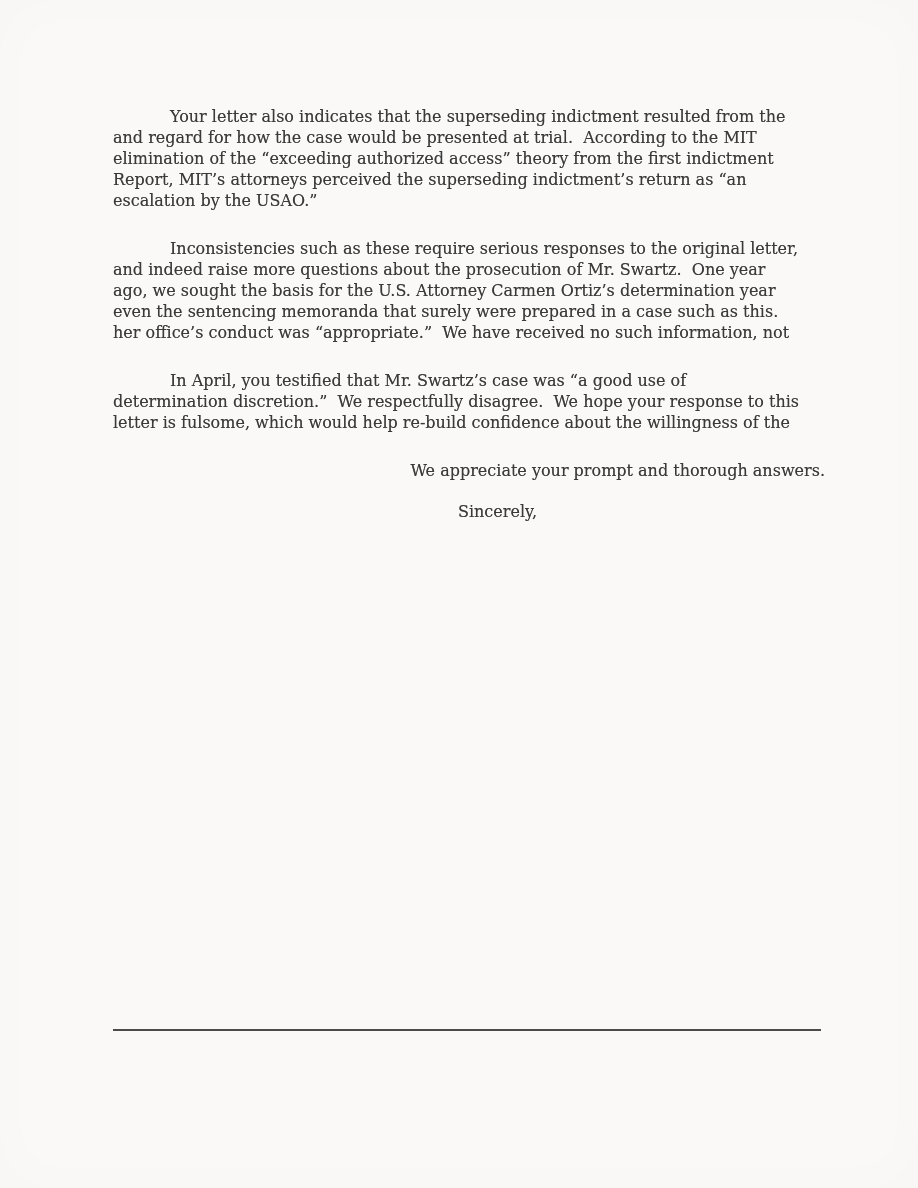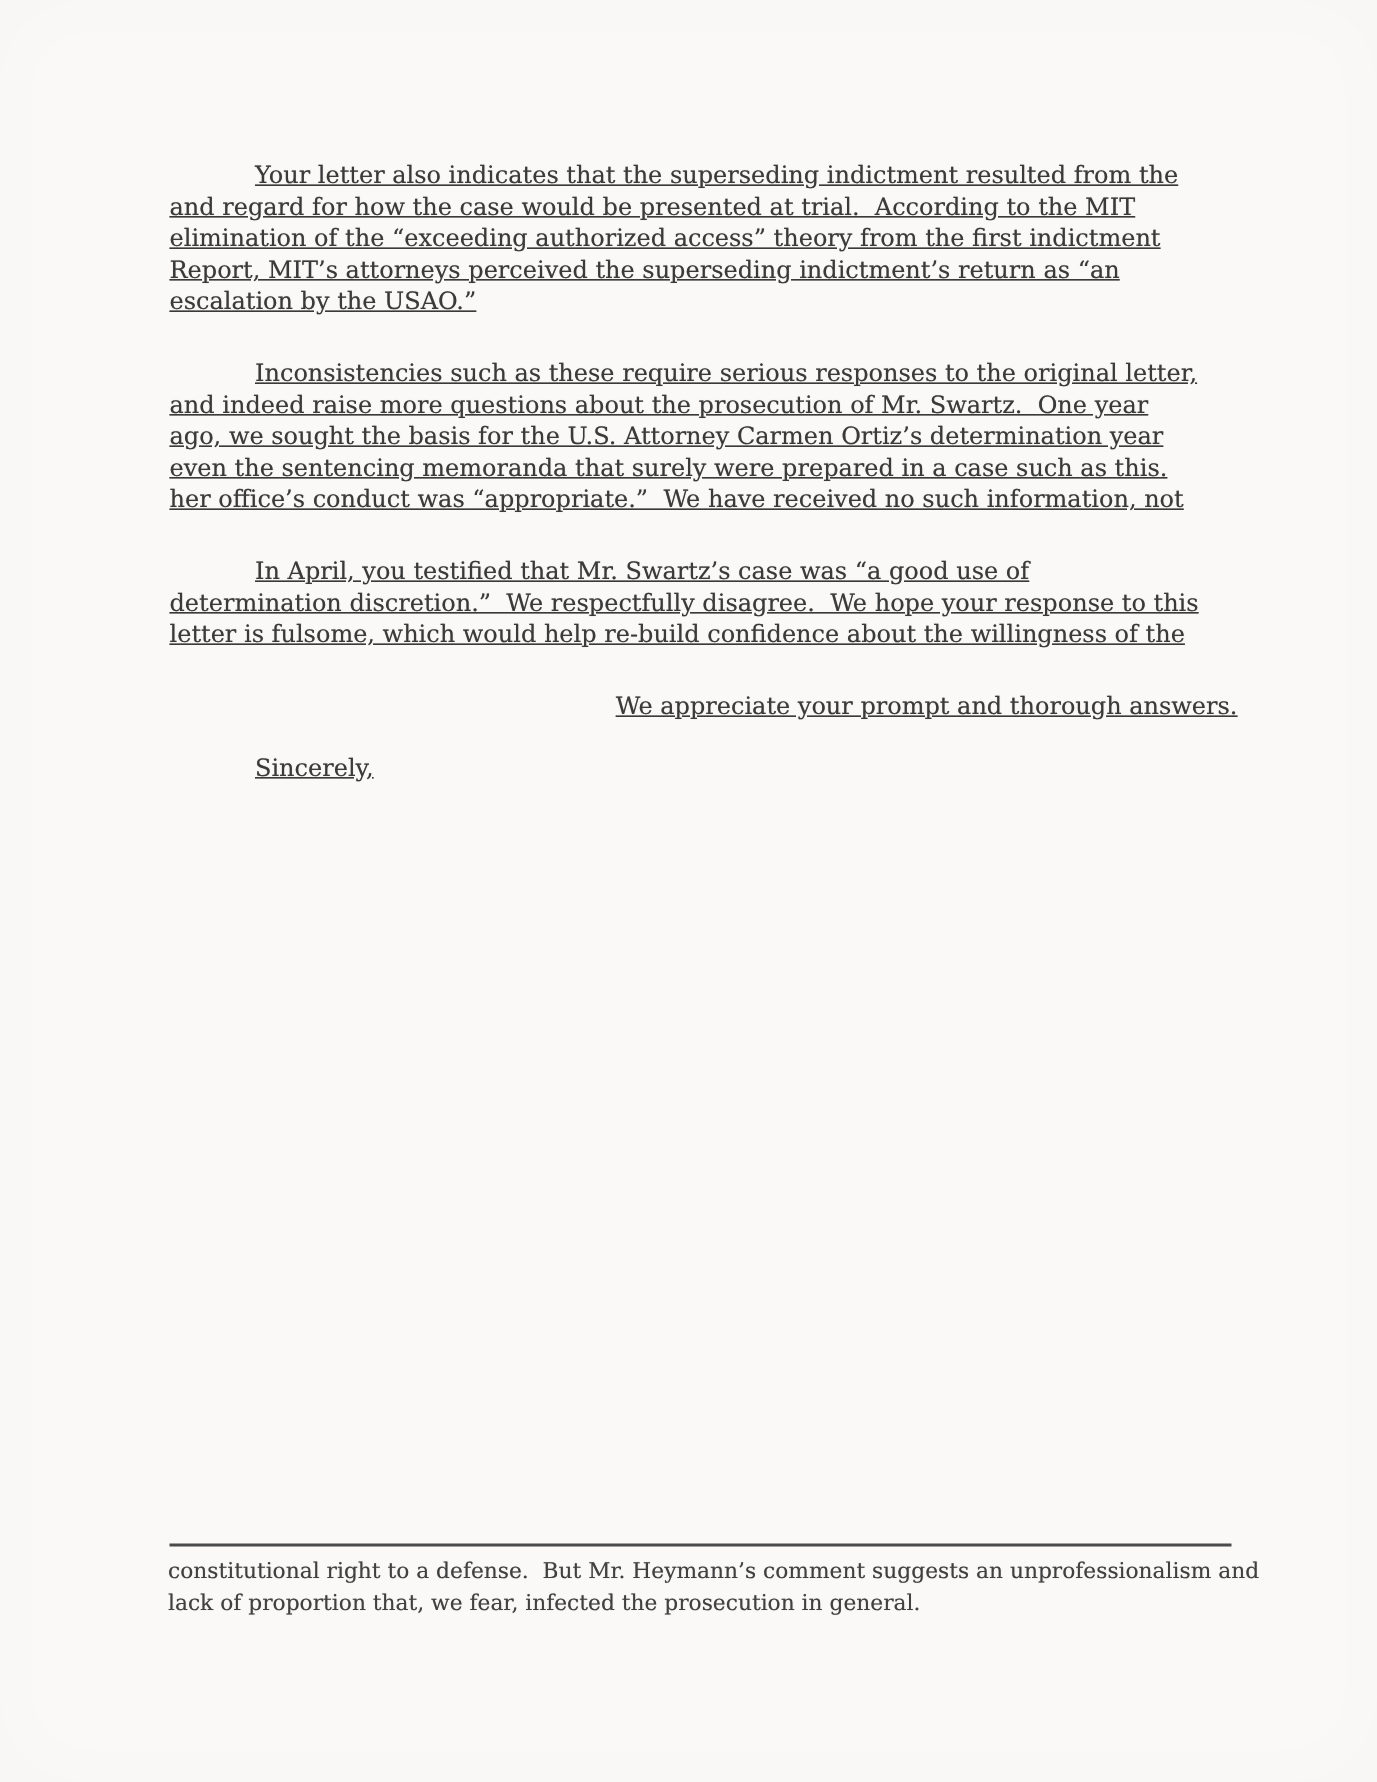--- a/index.html
+++ b/index.html
@@ -18,27 +18,26 @@
     box-shadow: inset 0 0 60px rgba(0,0,0,0.015);
   }
   .content {
     position: absolute;
     left: 113px;
     top: 106px;
     width: 712px;
     font-size: 16px;
     line-height: 21px;
     text-shadow: 0 0 0.5px rgba(58,58,58,0.55);
-    text-decoration: underline;
   }
   .para { margin: 0 0 27px 0; }
   .line { display: block; white-space: pre; }
   .indent { padding-left: 57px; }
   .closing-block { margin: 0 0 20px 0; text-align: right; }
-  .signoff-block { margin: 0; }
+  .signoff-block { margin: 10px; text-align: center; }
   .footnote-rule {
     position: absolute;
     left: 113px;
     top: 1029px;
     width: 708px;
     height: 2px;
     background: #4b4b4b;
   }
   .footnote {
     position: absolute;
@@ -85,18 +84,14 @@
     </p>
 
     <p class="para signoff-block">
       <span class="line indent">Sincerely,</span>
     </p>
 
   </div>
 
   <div class="footnote-rule"></div>
 
-  <div class="footnote">
-    <span class="line">constitutional right to a defense.  But Mr. Heymann’s comment suggests an unprofessionalism and</span>
-    <span class="line">lack of proportion that, we fear, infected the prosecution in general.</span>
-  </div>
 
 </div>
 
 </body></html>

